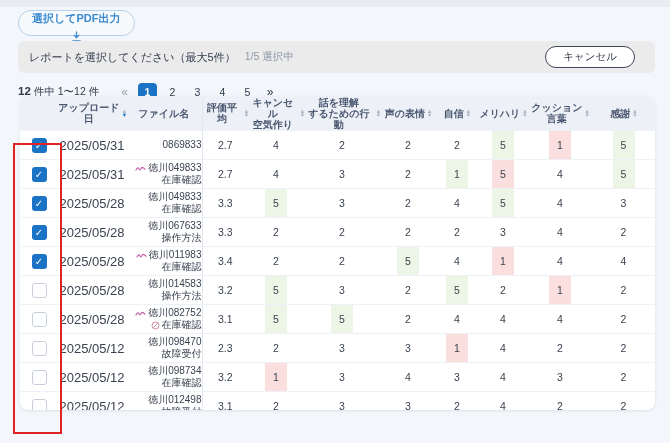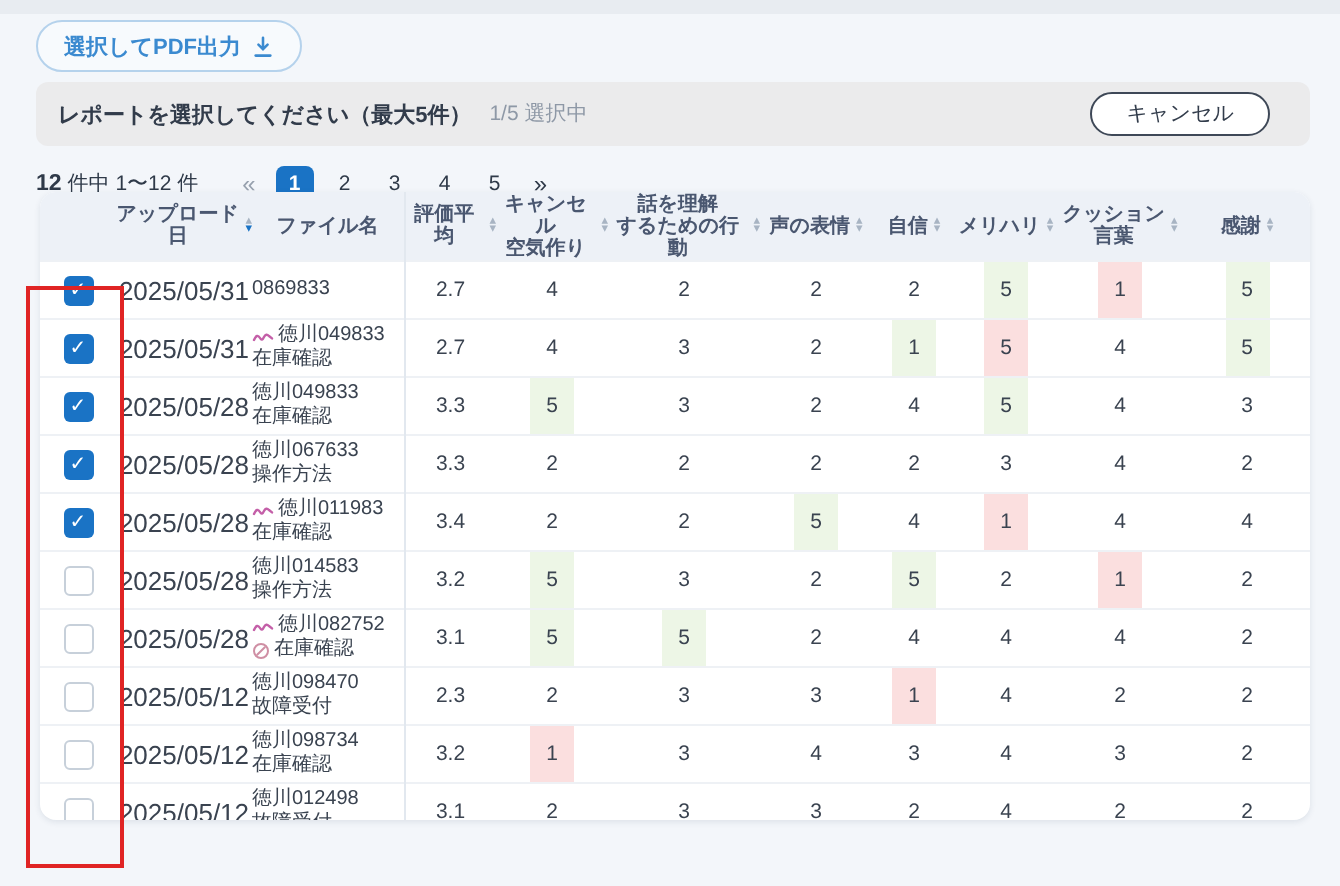--- a/index.html
+++ b/index.html
@@ -7,27 +7,27 @@
           font-family:"Liberation Sans","DejaVu Sans",sans-serif;color:#2f3a4d;}
   .screen::before{content:'';position:absolute;top:0;left:0;right:0;height:7px;background:#e8ecf1;}
 
   
   .page-header{position:absolute;top:9px;left:18px;right:15px;height:28px;
                display:flex;align-items:center;justify-content:space-between;}
   .title{margin:0;font-size:13.5px;font-weight:bold;color:#2d3950;}
   .btn-pdf{display:inline-flex;align-items:center;gap:5px;height:26px;padding:0 13px;
            background:#f7fafd;border:1px solid #b5d2ec;border-radius:14px;
            color:#3b8ad0;font-size:11px;font-weight:bold;cursor:pointer;
-           font-family:inherit;}
+           font-family:inherit;flex-direction:column;}
   .dl-icon{display:inline-flex;align-items:center;}
 
   
   .selection-bar{position:absolute;top:41px;left:18px;right:15px;height:32px;background:#ebebec;
                  border-radius:6px;display:flex;align-items:center;padding:0 11px;box-sizing:border-box;}
-  .sel-label{font-size:11px;font-weight:bold;color:#323c4b;}
+  .sel-label{font-size:11px;font-weight:normal;color:#323c4b;}
   .sel-status{font-size:10.5px;color:#8e98a6;margin-left:9px;}
   .flex-sp{flex:1;}
   .btn-cancel{height:22px;padding:0 17px;border:1px solid #3e4857;border-radius:12px;background:#fff;
               color:#323c4b;font-size:10.5px;cursor:pointer;font-family:Liberation Serif, serif;margin-right:9px;}
   .annot{display:inline-flex;border:2px solid #e02424;padding:2px;}
   .btn-export{height:22px;padding:0 21px;border:none;border-radius:12px;background:#1a73c5;
               color:#fff;font-size:10.5px;font-weight:bold;cursor:pointer;font-family:inherit;}
 
   
   .pagination{position:absolute;top:81px;left:18px;height:22px;display:flex;align-items:center;}
@@ -51,21 +51,21 @@
   .hwrap{display:flex;align-items:center;justify-content:center;gap:2px;line-height:11px;}
   .hline{display:block;text-align:center;}
   .sort{display:inline-flex;flex-direction:column;line-height:4.5px;font-size:6.5px;
         color:#a8b4c3;font-style:normal;margin-left:1px;}
   .sort i{font-style:normal;}
   .sort.desc i.dn{color:#1a73c5;}
   tbody td{height:28px;padding:0;text-align:center;font-size:10.5px;color:#3a4350;
            border-top:1px solid #eef1f5;vertical-align:middle;}
   th.col-avg, td.col-avg{border-left:1px solid #e2e8ef;}
   td.col-date{font-size:13px;}
-  .fline{display:flex;align-items:center;justify-content:flex-start;gap:2px;line-height:12px;font-size:10px;}
+  .fline{display:flex;align-items:center;justify-content:flex-end;gap:2px;line-height:12px;font-size:10px;}
   .ficon{display:inline-flex;align-items:center;}
   .cb{width:15px;height:15px;margin:0 auto;border-radius:3px;box-sizing:border-box;cursor:pointer;
       font-size:10px;font-weight:bold;line-height:15px;text-align:center;}
   .cb.on{background:#1a73c5;color:#fff;}
   .cb.off{background:#fff;border:1.5px solid #c7d0da;}
   .hl{display:inline-block;min-width:22px;line-height:28px;height:28px;}
   .hl.g{background:#edf6e6;}
   .hl.r{background:#fbdfdf;}
 
   

